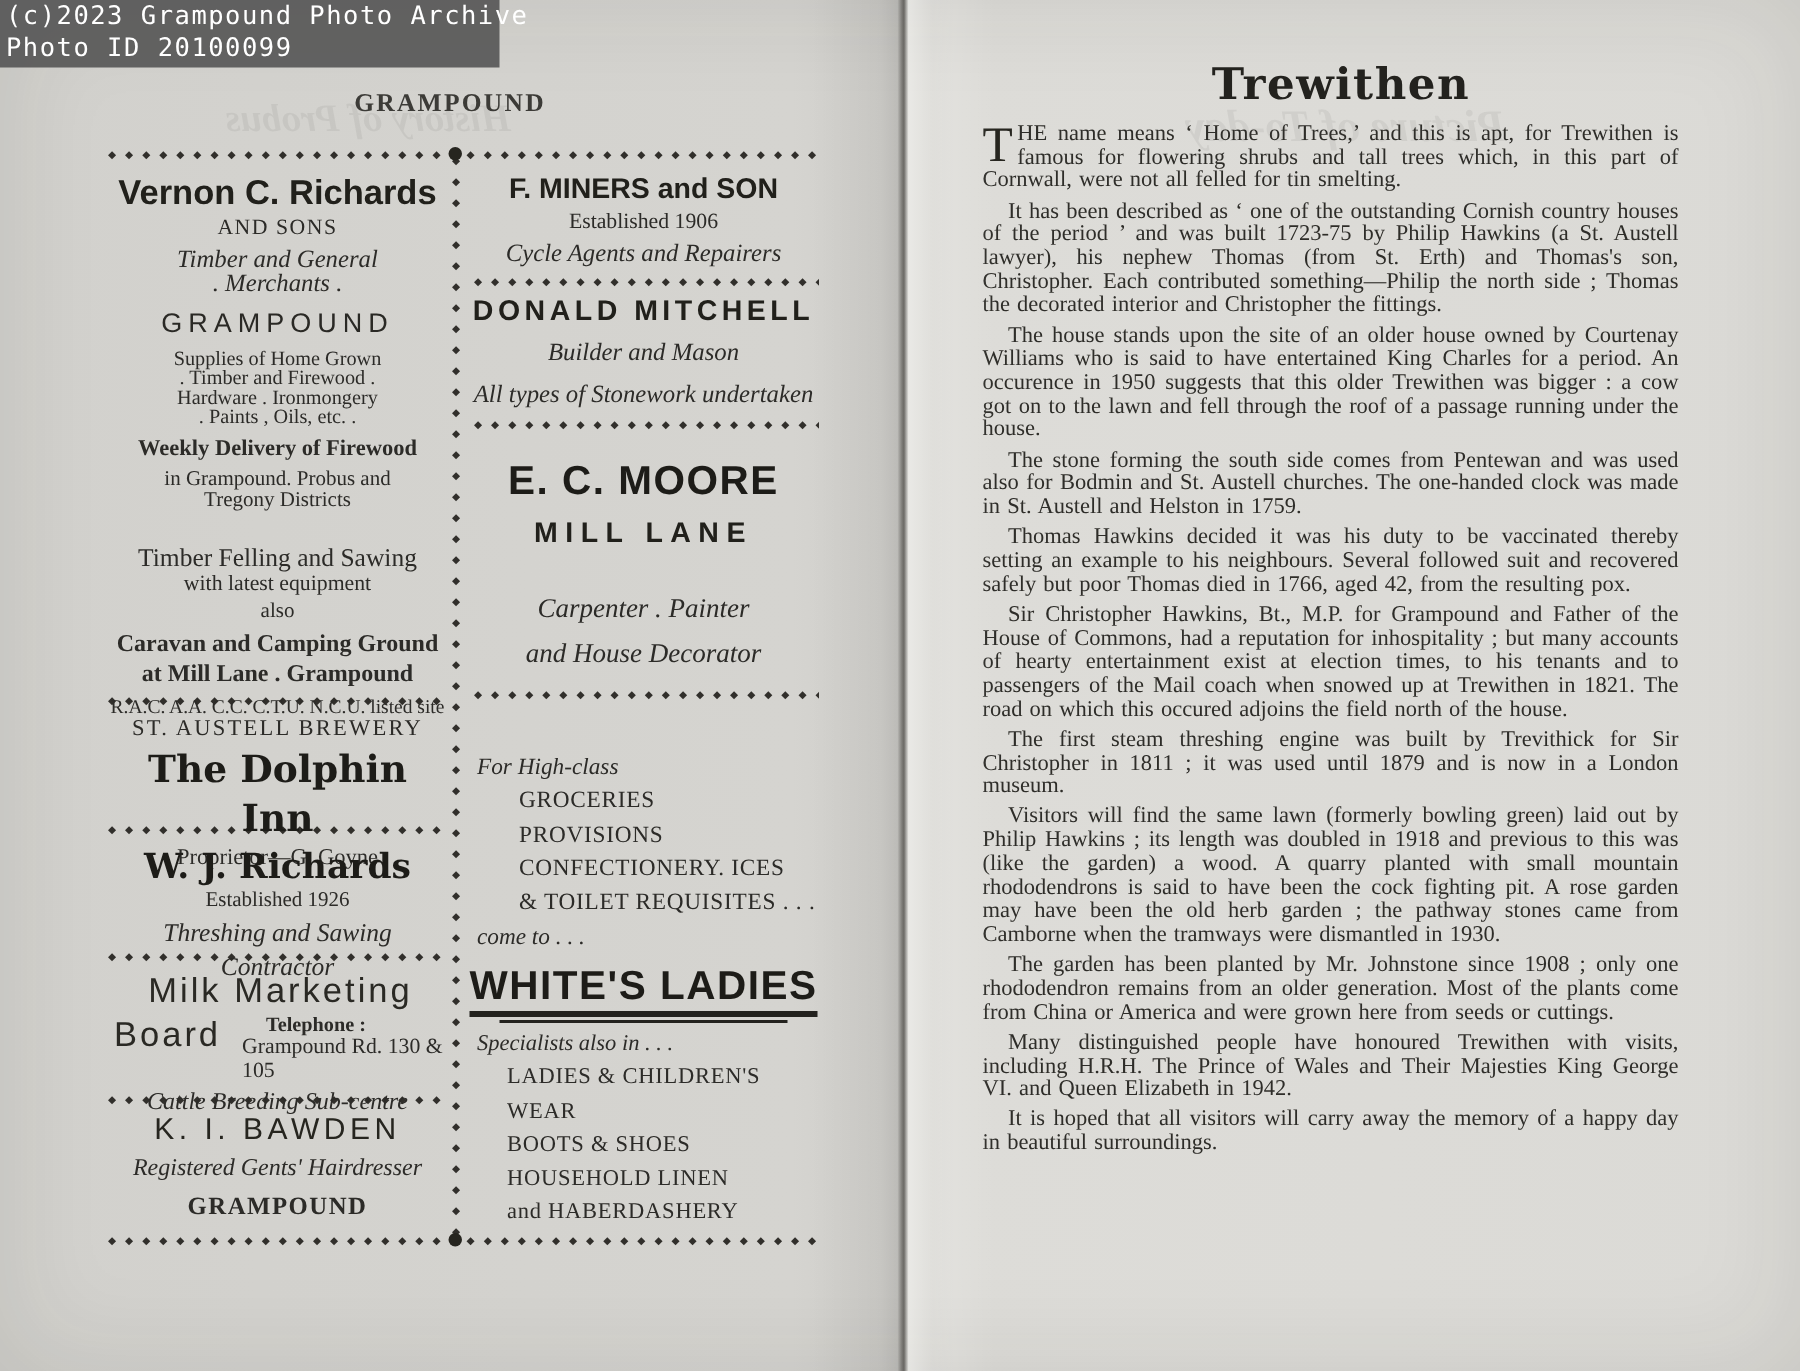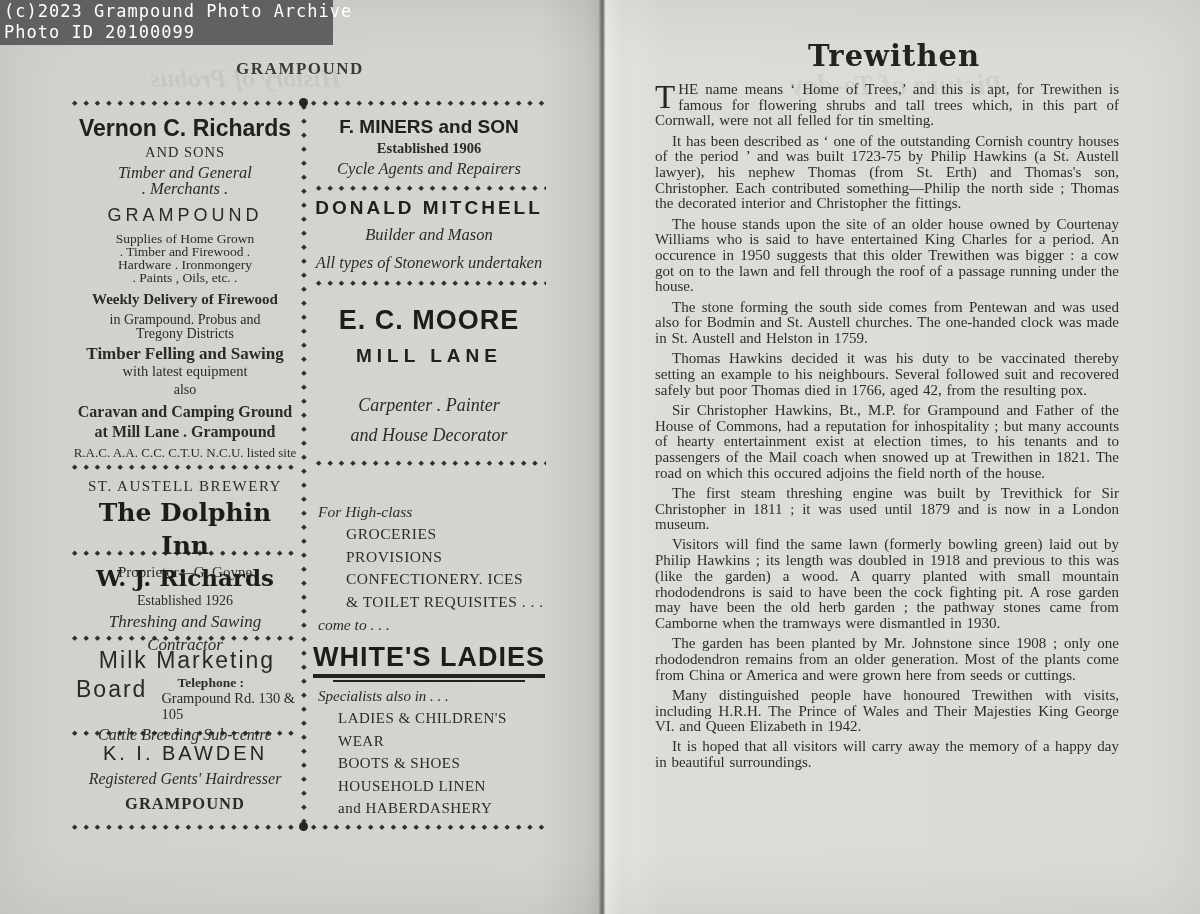--- a/index.html
+++ b/index.html
@@ -52,21 +52,21 @@
   .colR-block{position:absolute;left:240px;width:234px;text-align:center;}
   
   .v-name{font-family:"Liberation Sans",sans-serif;font-weight:bold;font-size:23px;line-height:30px;color:#21201b;}
   .v-sub{font-size:14.5px;line-height:18px;letter-spacing:1px;}
   .v-trade{font-style:italic;font-size:16.5px;line-height:16px;}
   .v-town{font-family:"Liberation Sans",sans-serif;font-size:18px;line-height:24px;letter-spacing:4px;color:#2a2925;}
   .v-phone{font-size:15px;line-height:20px;}
   .v-sup{font-size:13.5px;line-height:13px;margin-top:5px;}
   .v-weekly{font-weight:bold;font-size:15px;line-height:19px;margin-top:6px;}
   .v-dist{font-size:14px;line-height:13.5px;margin-top:4px;}
-  .v-felling{font-weight:bold;font-size:17px;line-height:23px;margin-top:2px;}
+  .v-felling{font-weight:normal;font-size:17px;line-height:23px;margin-top:20px;}
   .v-equip{font-size:14.5px;line-height:13px;}
   .v-also{font-size:14px;line-height:17px;margin-top:3px;}
   .v-car{font-weight:bold;font-size:16px;line-height:19.5px;margin-top:4px;}
   .v-listed{font-size:13px;line-height:20px;margin-top:2px;}
   
   .d-brew{font-size:15px;line-height:20px;letter-spacing:1.5px;}
   .d-name{font-family:"DejaVu Serif",serif;font-weight:bold;font-size:25px;line-height:33px;color:#1d1c18;}
   .d-prop{font-size:15px;line-height:21px;}
   
   .w-name{font-family:"DejaVu Serif",serif;font-weight:bold;font-size:23px;line-height:29px;color:#1d1c18;}
@@ -79,21 +79,21 @@
   .m-tel{margin-left:14px;margin-top:1px;}
   .m-tel1{font-size:13.5px;line-height:15px;font-weight:bold;padding-left:16px;}
   .m-tel2{font-size:14.5px;line-height:16px;}
   .m-cattle{font-style:italic;font-size:16px;line-height:24px;margin-top:1px;}
   
   .k-name{font-family:"Liberation Sans",sans-serif;font-size:20px;line-height:25px;letter-spacing:3px;color:#26251f;}
   .k-trade{font-style:italic;font-size:16px;line-height:26px;}
   .k-town{font-weight:bold;font-size:16.5px;line-height:23px;letter-spacing:1px;}
   
   .f-name{font-family:"Liberation Sans",sans-serif;font-weight:bold;font-size:19px;line-height:23px;color:#21201b;}
-  .f-est{font-size:14.5px;line-height:21px;font-weight:bold;}
+  .f-est{font-size:14.5px;line-height:21px;}
   .f-trade{font-style:italic;font-size:16.5px;line-height:19px;}
   
   .dm-name{font-family:"Liberation Sans",sans-serif;font-weight:bold;font-size:19px;line-height:25px;letter-spacing:3px;color:#21201b;}
   .dm-t1{font-style:italic;font-size:16.5px;line-height:30px;}
   .dm-t2{font-style:italic;font-size:16.5px;line-height:25px;}
   
   .mo-name{font-family:"Liberation Sans",sans-serif;font-weight:bold;font-size:27px;line-height:36px;letter-spacing:1px;color:#1d1c18;}
   .mo-lane{font-family:"Liberation Sans",sans-serif;font-weight:bold;font-size:19px;line-height:35px;letter-spacing:5px;color:#21201b;}
   .mo-t1{font-style:italic;font-size:18px;line-height:30px;margin-top:17px;}
   .mo-t2{font-style:italic;font-size:18px;line-height:30px;}

